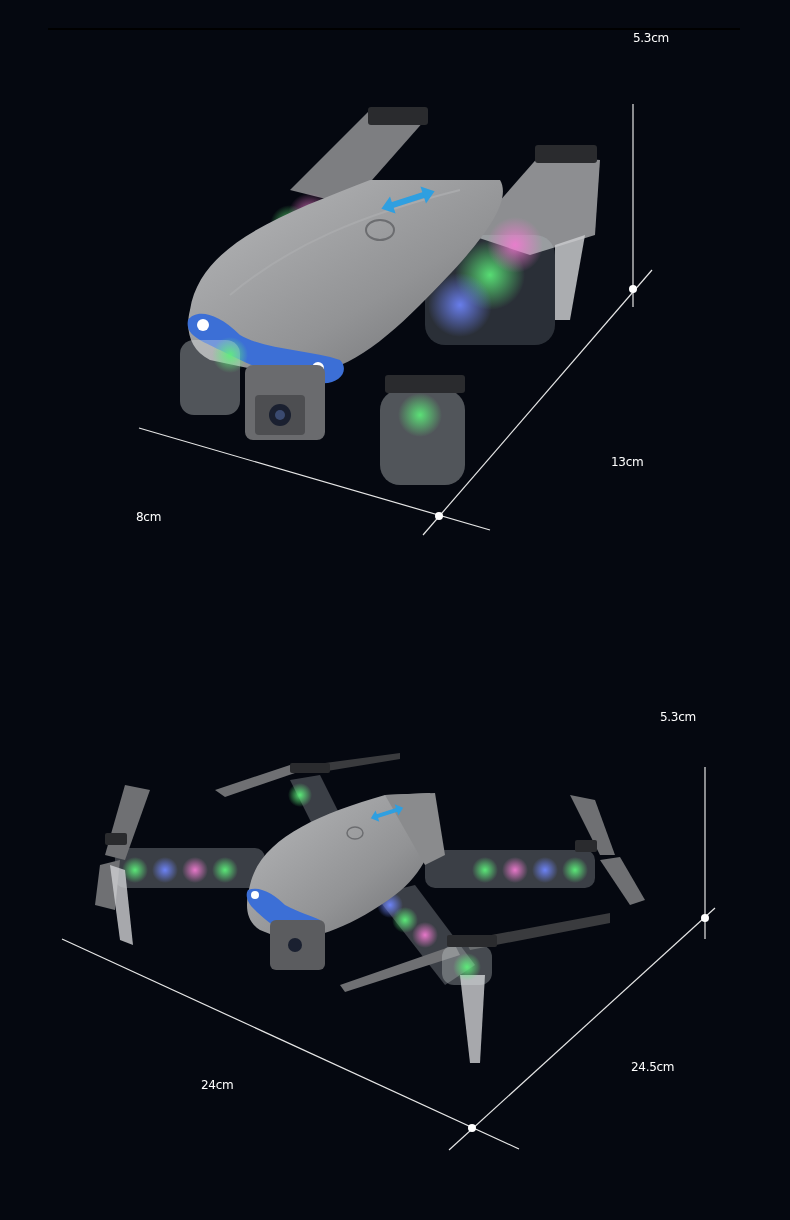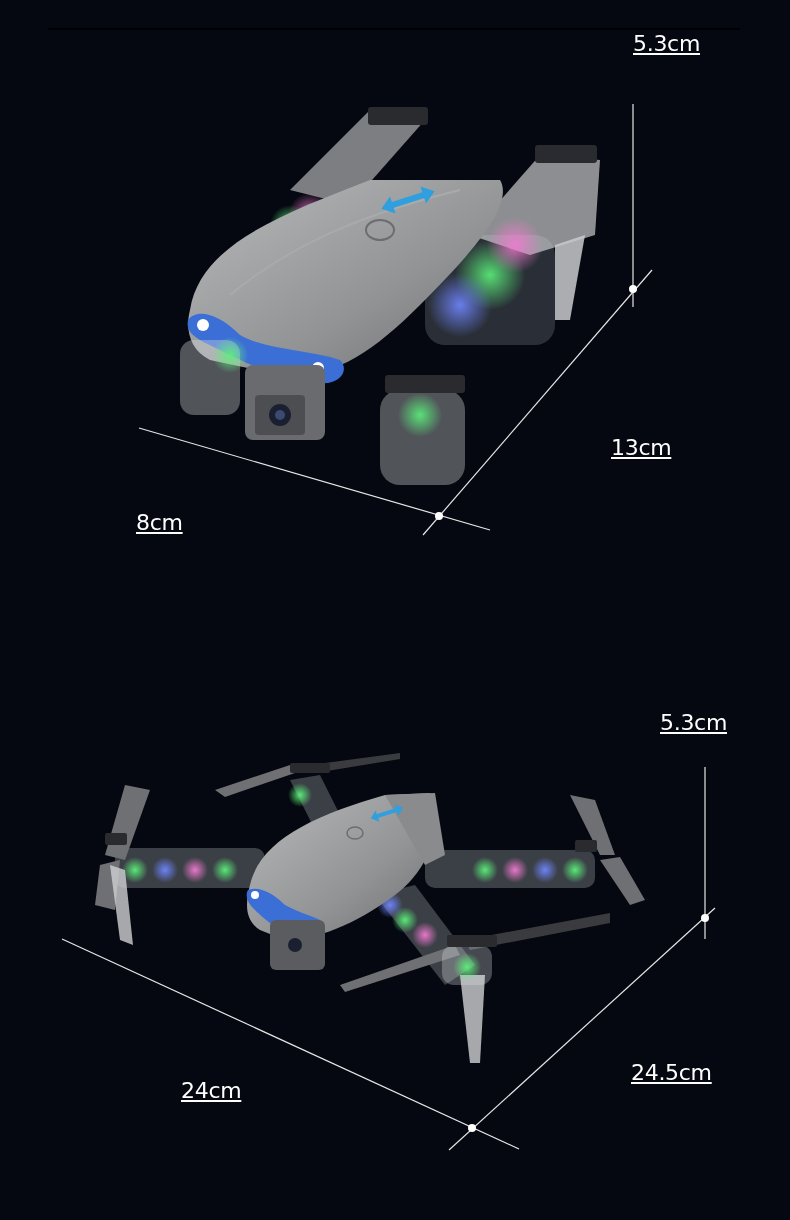--- a/index.html
+++ b/index.html
@@ -1,18 +1,18 @@
 <!DOCTYPE html>
 <html><head>
 <meta charset="utf-8">
 <style>
   html,body{margin:0;padding:0;background:#050810;}
   body{width:790px;height:1220px;position:relative;overflow:hidden;font-family:"DejaVu Sans","Liberation Sans",sans-serif;}
   .canvas{position:absolute;left:0;top:0;width:790px;height:1220px;}
-  .label{position:absolute;color:#ffffff;font-size:22px;letter-spacing:-0.3px;text-decoration:underline;}
+  .label{position:absolute;color:#ffffff;font-size:12px;letter-spacing:-0.3px;}
   .drone{position:absolute;}
   .topband{position:absolute;left:48px;top:28px;width:692px;height:2px;background:#000000;}
 </style>
 </head>
 <body>
 
 <div class="canvas">
   <div class="topband"></div>
 
   <svg class="canvas" width="790" height="1220" viewBox="0 0 790 1220">
@@ -163,19 +163,19 @@
     <rect x="185" y="175" width="55" height="50" rx="6" fill="#5b5c5f"></rect>
     <circle cx="210" cy="200" r="7" fill="#1a2030"></circle>
 
     <rect x="205" y="18" width="40" height="10" rx="2" fill="#2a2b2e"></rect>
     <rect x="20" y="88" width="22" height="12" rx="2" fill="#2a2b2e"></rect>
     <rect x="490" y="95" width="22" height="12" rx="2" fill="#2a2b2e"></rect>
     <rect x="362" y="190" width="50" height="12" rx="2" fill="#2a2b2e"></rect>
   </svg>
 
   <div class="label" style="left:633px;top:31px">5.3cm</div>
-  <div class="label" style="left:611px;top:435px">13cm</div>
+  <div class="label" style="left:611px;top:455px">13cm</div>
   <div class="label" style="left:136px;top:510px">8cm</div>
 
   <div class="label" style="left:660px;top:710px">5.3cm</div>
   <div class="label" style="left:631px;top:1060px">24.5cm</div>
-  <div class="label" style="left:181px;top:1078px">24cm</div>
+  <div class="label" style="left:201px;top:1078px">24cm</div>
 </div>
 
 </body></html>

